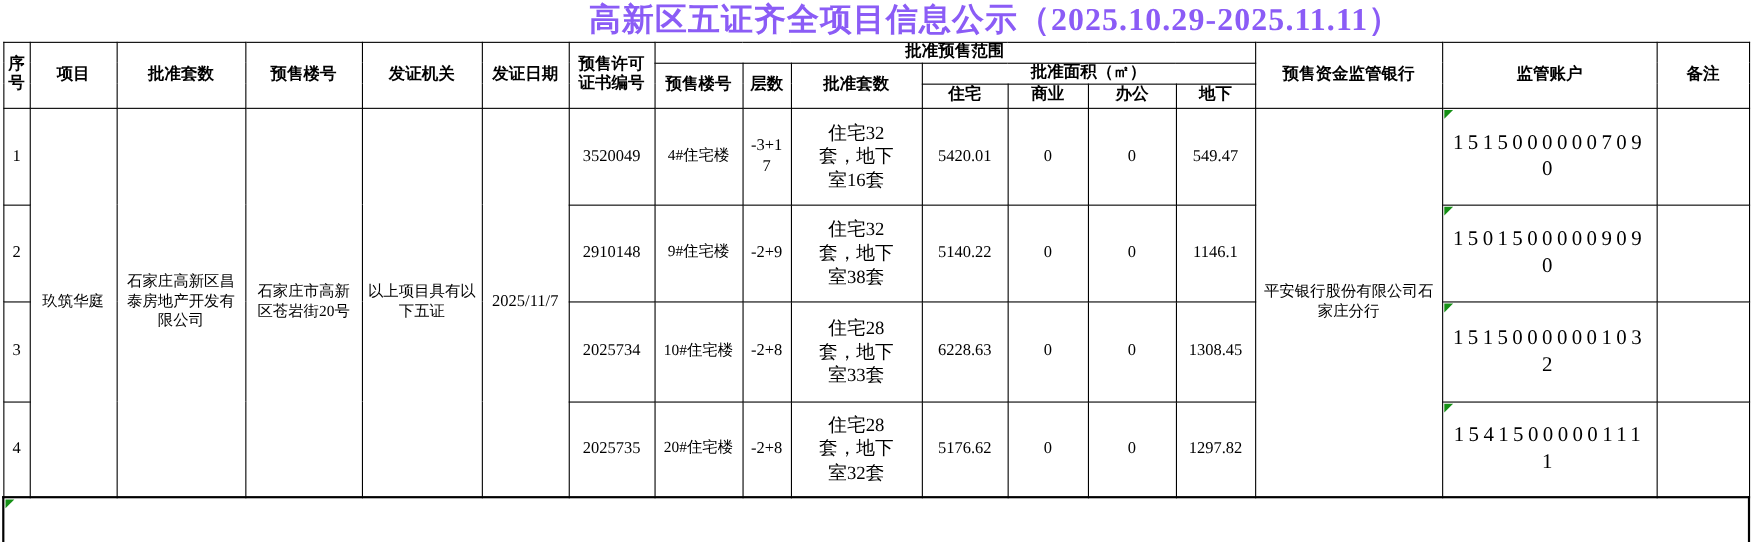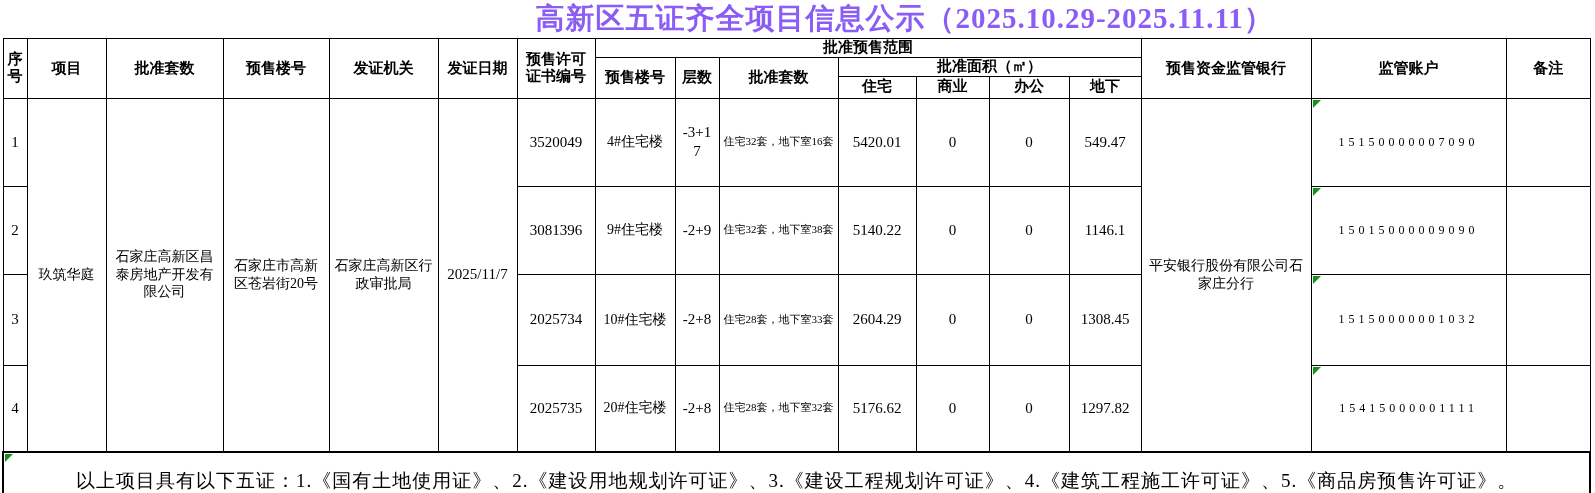--- a/index.html
+++ b/index.html
@@ -32,22 +32,22 @@
   tr.hA td{height:17px;}
   tr.hB td{height:18px;}
   tr.hC td{height:21px;}
   td.hd{font-weight:bold;font-size:15px;padding:0 3px;line-height:1.15;}
   
   tr.r1 td{height:85px;}
   tr.r2 td{height:85px;}
   tr.r3 td{height:88px;}
   tr.r4 td{height:83px;}
   td.num{font-size:15px;}
-  td.acct{font-size:12px;letter-spacing:4px;}
-  td.units{font-size:11px;padding:1px 2px;margin-top:44px;}
+  td.acct{font-size:19px;letter-spacing:4px;}
+  td.units{font-size:17px;padding:1px 18px;margin-top:44px;}
   
   tr.note-row td{
     height:55px;border:2px solid #000;
     font-size:19px;letter-spacing:1px;
   }
   .tri{
     position:absolute;top:1px;left:1px;width:0;height:0;
     border-top:8px solid #169016;border-right:8px solid transparent;
   }
 </style>
@@ -106,56 +106,56 @@
     <td class="hd">商业</td>
     <td class="hd">办公</td>
     <td class="hd">地下</td>
   </tr>
 
   <tr class="r1">
     <td class="num">1</td>
     <td rowspan="4">玖筑华庭</td>
     <td rowspan="4">石家庄高新区昌泰房地产开发有限公司</td>
     <td rowspan="4">石家庄市高新区苍岩街20号</td>
-    <td rowspan="4">石家庄高新区行政审批局</td>
+    <td rowspan="4">以上项目具有以下五证</td>
     <td rowspan="4" class="num">2025/11/7</td>
     <td class="num">3520049</td>
     <td>4#住宅楼</td>
     <td class="num">-3+17</td>
     <td class="units">住宅32套，地下室16套</td>
     <td class="num">5420.01</td>
     <td class="num">0</td>
     <td class="num">0</td>
     <td class="num">549.47</td>
     <td rowspan="4">平安银行股份有限公司石家庄分行</td>
     <td class="acct"><span class="tri"></span><span>15150000007090</span></td>
     <td></td>
   </tr>
 
   <tr class="r2">
     <td class="num">2</td>
-    <td class="num">3081396</td>
+    <td class="num">2910148</td>
     <td>9#住宅楼</td>
     <td class="num">-2+9</td>
     <td class="units">住宅32套，地下室38套</td>
     <td class="num">5140.22</td>
     <td class="num">0</td>
     <td class="num">0</td>
     <td class="num">1146.1</td>
     <td class="acct"><span class="tri"></span><span>15015000009090</span></td>
     <td></td>
   </tr>
 
   <tr class="r3">
     <td class="num">3</td>
     <td class="num">2025734</td>
     <td>10#住宅楼</td>
     <td class="num">-2+8</td>
     <td class="units">住宅28套，地下室33套</td>
-    <td class="num">2604.29</td>
+    <td class="num">6228.63</td>
     <td class="num">0</td>
     <td class="num">0</td>
     <td class="num">1308.45</td>
     <td class="acct"><span class="tri"></span><span>15150000001032</span></td>
     <td></td>
   </tr>
 
   <tr class="r4">
     <td class="num">4</td>
     <td class="num">2025735</td>
@@ -164,17 +164,17 @@
     <td class="units">住宅28套，地下室32套</td>
     <td class="num">5176.62</td>
     <td class="num">0</td>
     <td class="num">0</td>
     <td class="num">1297.82</td>
     <td class="acct"><span class="tri"></span><span>15415000001111</span></td>
     <td></td>
   </tr>
 
   <tr class="note-row">
-    <td colspan="17"><span class="tri"></span><span>以上项目具有以下五证：1.《国有土地使用证》、2.《建设用地规划许可证》、3.《建设工程规划许可证》、4.《建筑工程施工许可证》、5.《商品房预售许可证》。</span></td>
+    <td colspan="17"><span class="tri"></span></td>
   </tr>
 </tbody>
     </table>
 </div>
 
 </body></html>

